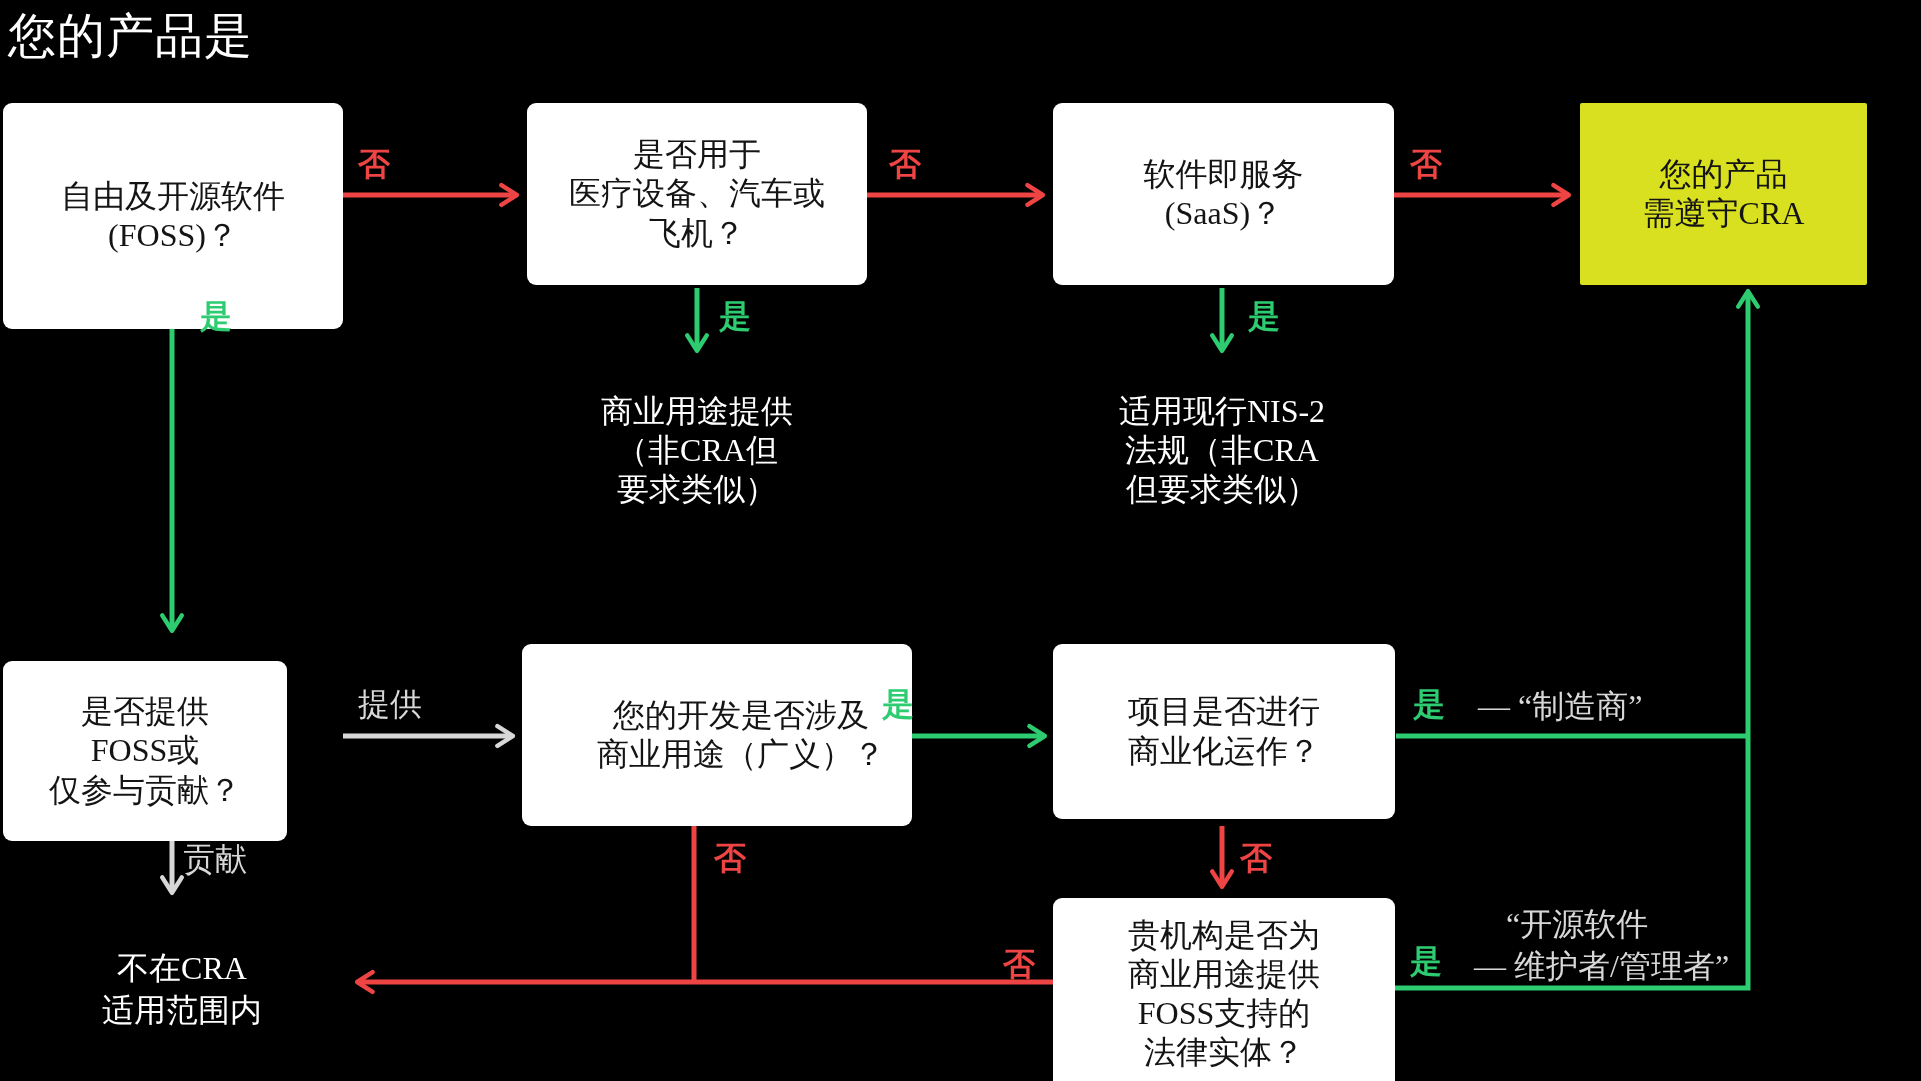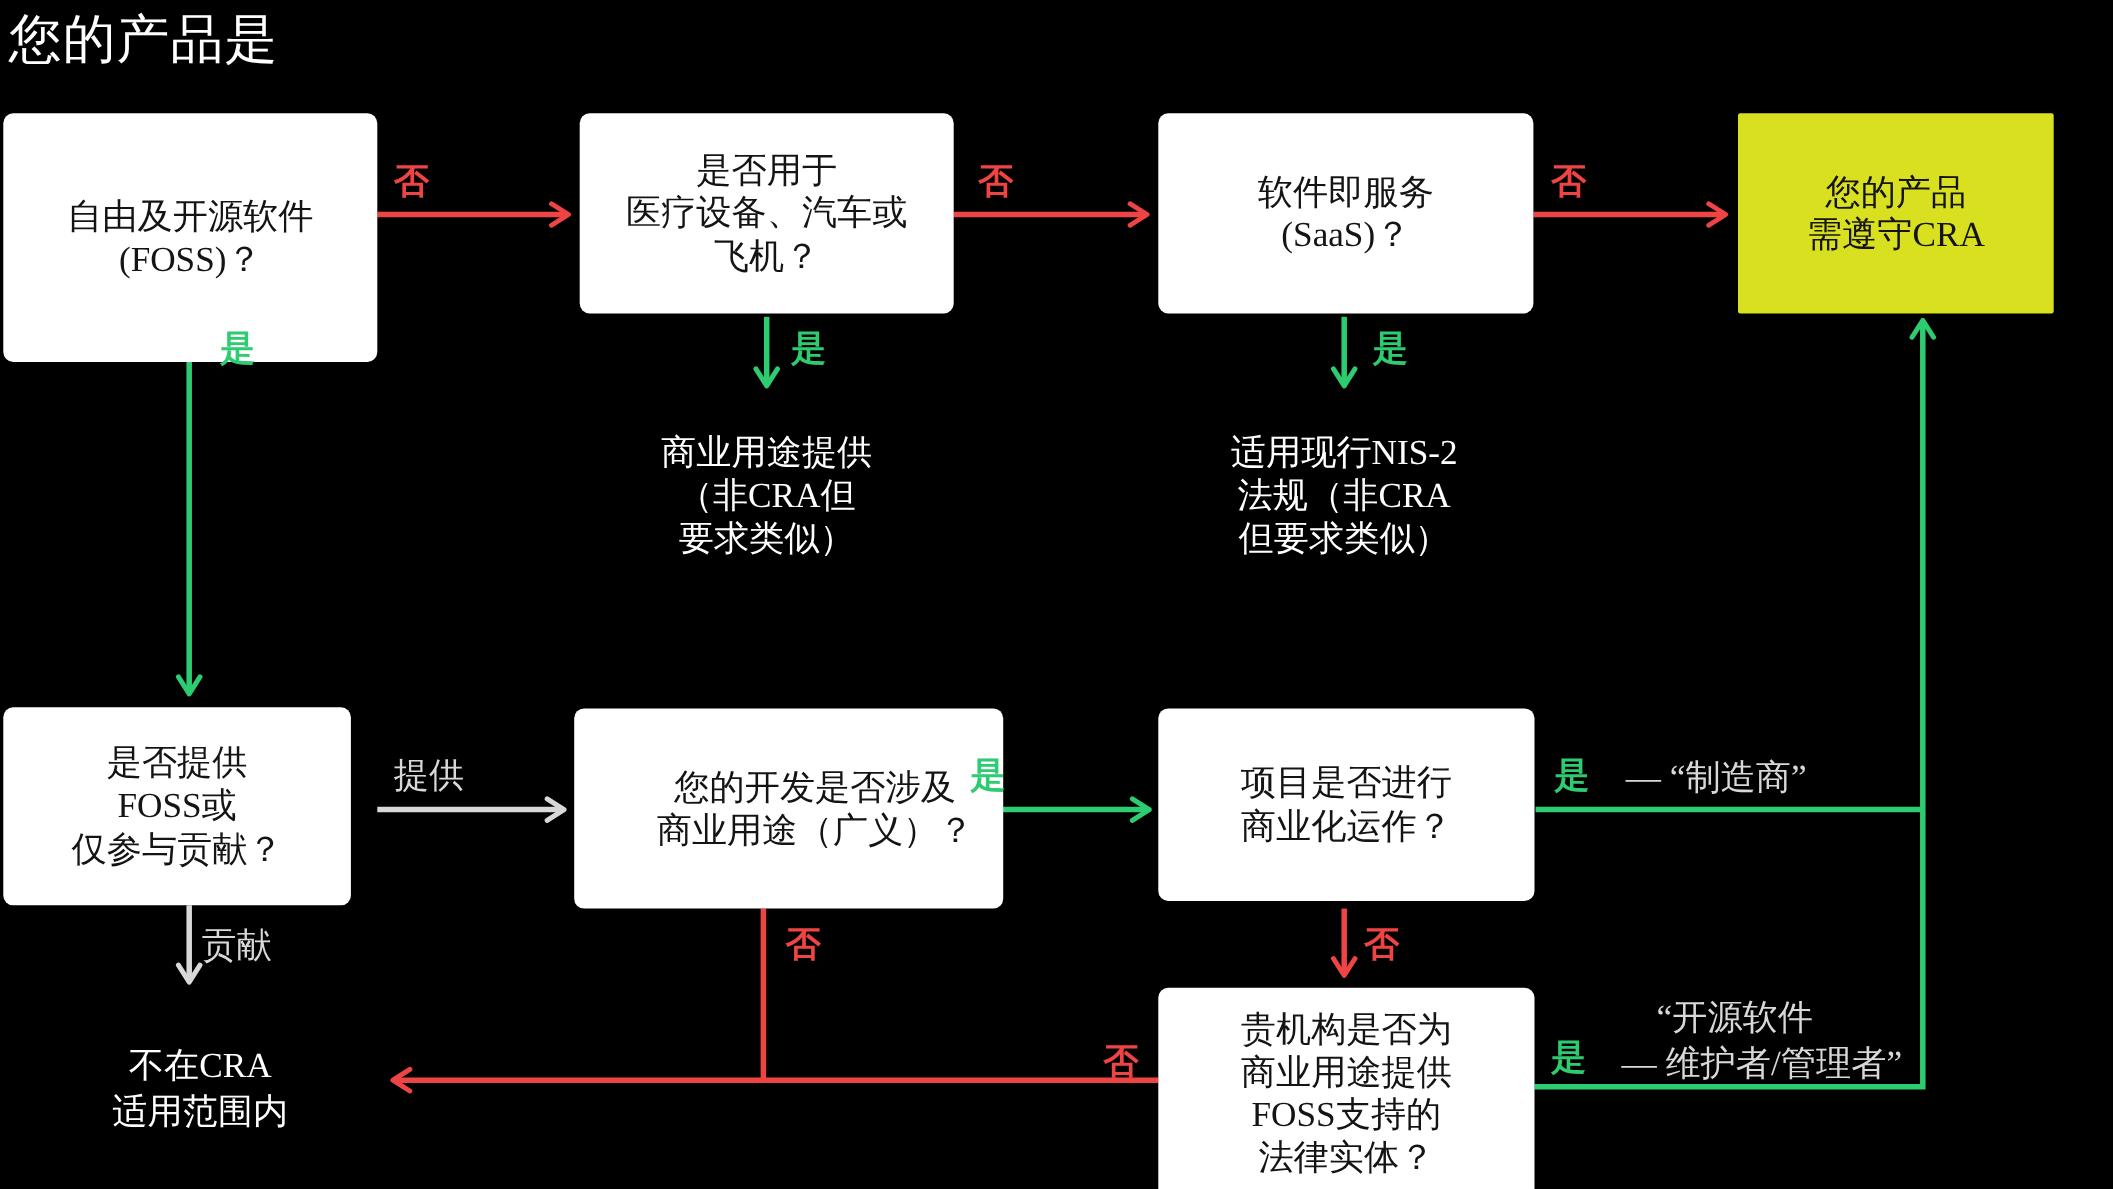--- a/index.html
+++ b/index.html
@@ -84,21 +84,21 @@
   <div class="box" style="left:3px;top:103px;width:340px;height:226px;">自由及开源软件
 (FOSS)？</div>
   <div class="box" style="left:1053px;top:103px;width:341px;height:182px;">软件即服务
 (SaaS)？</div>
   <div class="box" style="left:527px;top:103px;width:340px;height:182px;">是否用于
 医疗设备、汽车或
 飞机？</div>
   <div class="box hl" style="left:1580px;top:103px;width:287px;height:182px;">您的产品
 需遵守CRA</div>
 
-  <div class="box" style="left:3px;top:643px;width:316px;height:180px;">是否提供
+  <div class="box" style="left:3px;top:661px;width:284px;height:180px;">是否提供
 FOSS或
 仅参与贡献？</div>
   <div class="box" style="left:522px;top:644px;width:342px;height:182px;padding-left:48px;">您的开发是否涉及
 商业用途（广义）？</div>
   <div class="box" style="left:1053px;top:644px;width:342px;height:175px;">项目是否进行
 商业化运作？</div>
 
   <div class="box" style="left:1053px;top:898px;width:342px;height:192px;">贵机构是否为
 商业用途提供
 FOSS支持的

